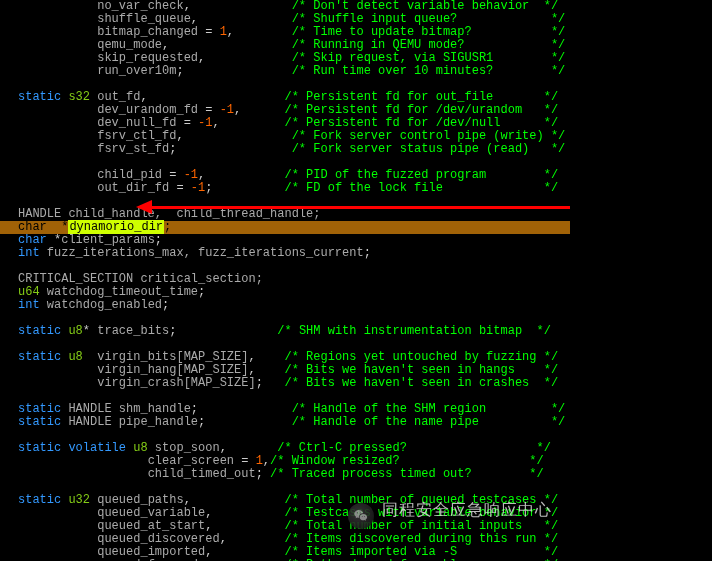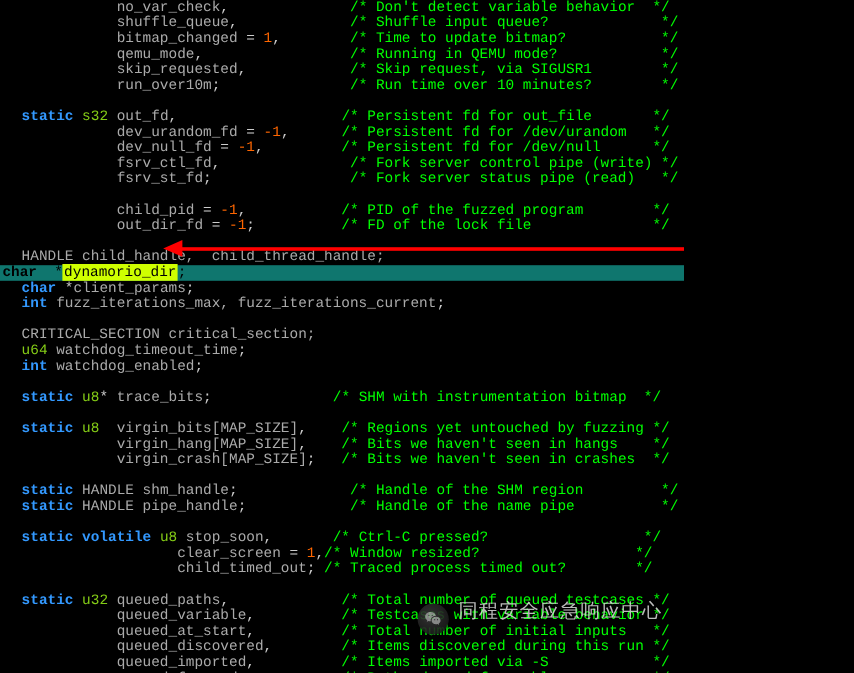--- a/index.html
+++ b/index.html
@@ -1,23 +1,23 @@
 <!DOCTYPE html>
 <html><head>
 <meta charset="utf-8">
 <style>
   html,body{margin:0;padding:0;background:#000;color:#ccc;font-family:"Consolas","Courier New",monospace;font-size:12px;line-height:13px;overflow:hidden}
   .viewport{position:relative;width:570px;height:561px;background:#000;overflow:hidden}
   .code{padding:0 0 0 18px;white-space:pre} 
-  .kw{color:#39f;font-weight:bold}       
+  .kw{color:#39f;font-weight:normal}       
   .ty{color:#84cc16}                         
   .id{color:#aaa}                         
   .num{color:#f60}                        
   .cm{color:#0f0}                         
-  .hl-line{background:#0f766e;color:#000;display:block;margin-left:-18px;padding-left:2px}
+  .hl-line{background:#a16207;color:#000;display:block;margin-left:-18px;padding-left:18px}
   .hl-line .kw{color:#000}
   .hl-box{background:#cfff00;color:#000;padding:0 1px}
   .arrow{position:absolute;left:140px;top:201px;width:560px;height:12px;pointer-events:none}
   .arrow-line{position:absolute;left:0;top:5px;right:0;height:3px;background:linear-gradient(to right,#f00,#f00);}
   .arrow-head{position:absolute;left:-4px;top:-1px;width:0;height:0;border-right:16px solid #f00;border-top:7px solid transparent;border-bottom:7px solid transparent}
   .watermark{position:absolute;right:18px;bottom:32px;display:flex;align-items:flex-start;gap:8px;opacity:.88}
   .wx{width:26px;height:26px;border-radius:50%;background:radial-gradient(circle at 40% 40%,#3a3a3a,#111);display:flex;align-items:center;justify-content:center}
   .wx svg{width:16px;height:16px;fill:#9a9a9a}
   .wm-text{font-family:"Microsoft YaHei","PingFang SC",sans-serif;font-size:16px;color:#d5d5d5;letter-spacing:1px;font-weight:500}
 </style>

